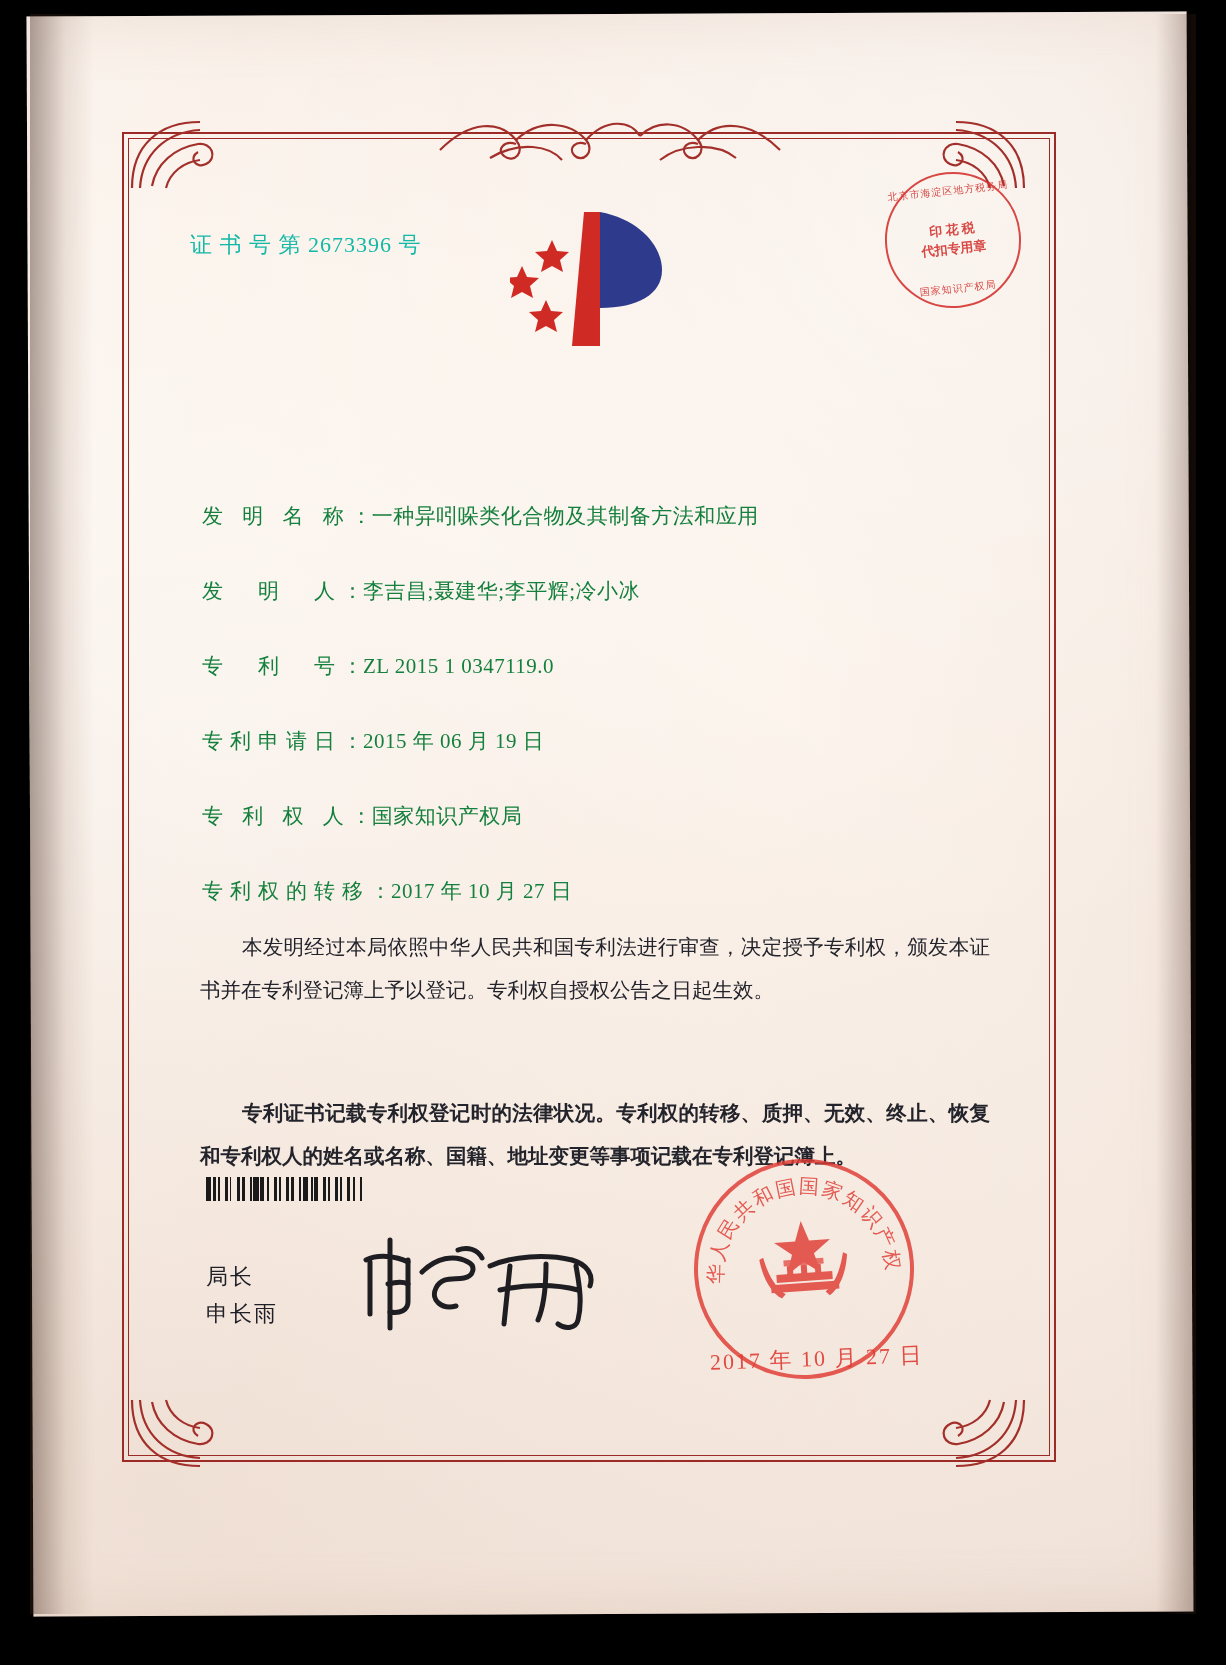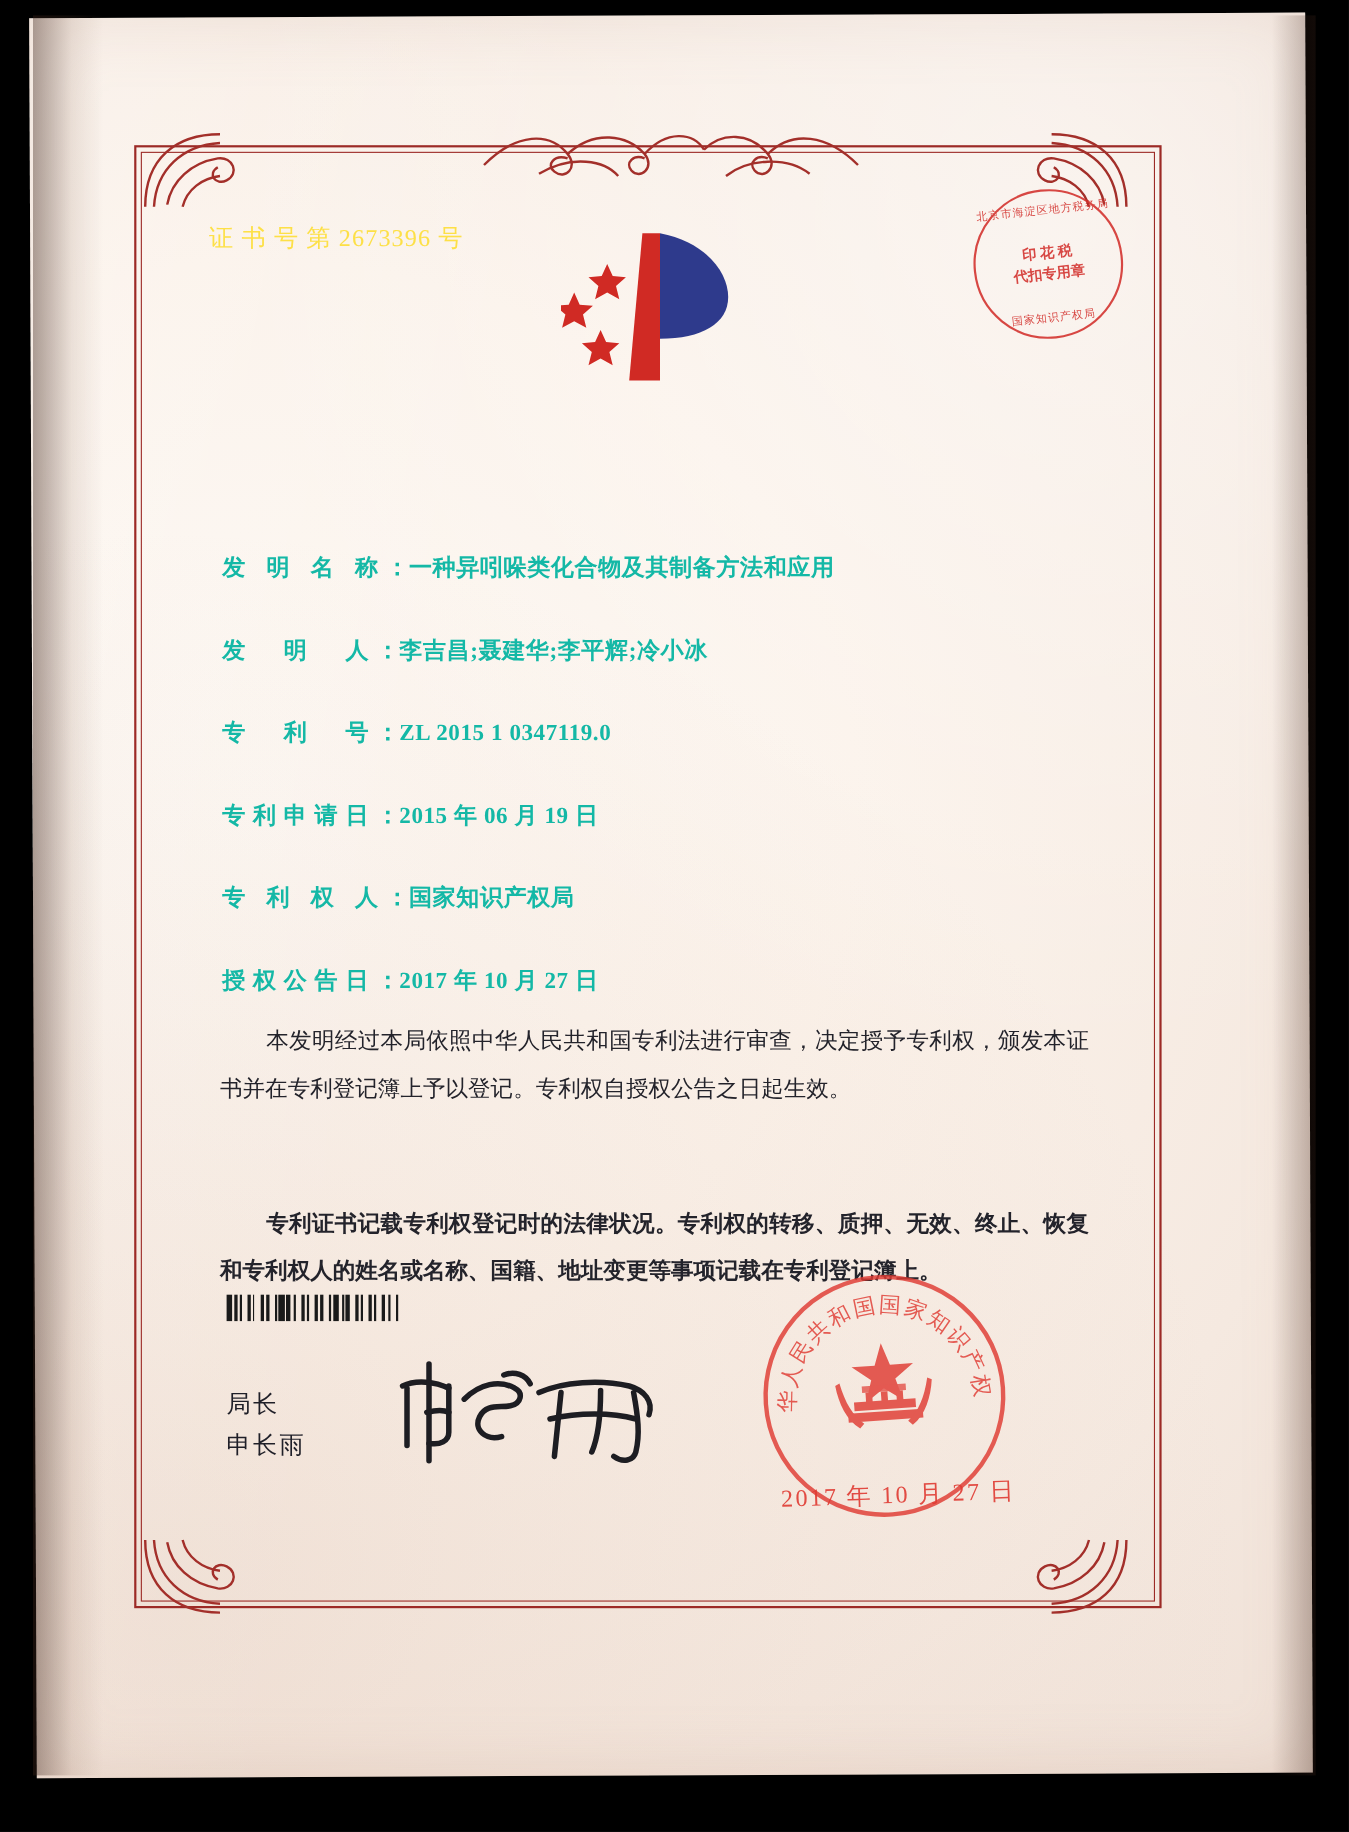--- a/index.html
+++ b/index.html
@@ -84,23 +84,23 @@
   .topflourish {
     position: absolute;
     left: 400px; top: 96px;
     width: 360px; height: 60px;
     color: #a32f2a;
   }
 
   
   #cert-no {
     position: absolute;
-    left: 160px; top: 188px;
+    left: 160px; top: 216px;
     font-size: 22px;
-    color: #fde047;
+    color: #14b8a6;
     letter-spacing: 1px;
     white-space: nowrap;
   }
   #logo {
     position: absolute;
     left: 480px; top: 190px;
     width: 170px; height: 150px;
   }
   #main-title {
     position: absolute;
@@ -136,23 +136,22 @@
     position: absolute; left: 0; top: 46px; width: 132px;
     text-align: center; font-size: 13px; line-height: 19px;
     font-weight: bold;
   }
 
   
   .field {
     position: absolute;
     left: 172px;
     font-size: 21px;
-    color: #14b8a6;
+    color: #15803d;
     white-space: nowrap;
-    font-weight: bold;
   }
   .field .lbl {
     letter-spacing: 7px;
   }
   .field .val {
     letter-spacing: 0.5px;
   }
 
   
   .para {
@@ -331,21 +330,21 @@
     <div class="field" style="top:638px;">
       <span class="lbl">专　利　号</span><span>：</span><span class="val">ZL 2015 1 0347119.0</span>
     </div>
     <div class="field" style="top:713px;">
       <span class="lbl">专利申请日</span><span>：</span><span class="val">2015 年 06 月 19 日</span>
     </div>
     <div class="field" style="top:788px;">
       <span class="lbl">专 利 权 人</span><span>：</span><span class="val">国家知识产权局</span>
     </div>
     <div class="field" style="top:863px;">
-      <span class="lbl">授权公告日</span><span>：</span><span class="val">2017 年 10 月 27 日</span>
+      <span class="lbl">专利权的转移</span><span>：</span><span class="val">2017 年 10 月 27 日</span>
     </div>
 
     <div class="para" style="top:912px;">本发明经过本局依照中华人民共和国专利法进行审查，决定授予专利权，颁发本证书并在专利登记簿上予以登记。专利权自授权公告之日起生效。</div>
     <div class="para" style="top:1078px;font-weight:bold;">专利证书记载专利权登记时的法律状况。专利权的转移、质押、无效、终止、恢复和专利权人的姓名或名称、国籍、地址变更等事项记载在专利登记簿上。</div>
 
     <div id="barcode"><i style="width:5.1px"></i><i style="width:1.7px;background:transparent"></i><i style="width:3.4px"></i><i style="width:1.7px;background:transparent"></i><i style="width:1.7px"></i><i style="width:5.1px;background:transparent"></i><i style="width:3.4px"></i><i style="width:1.7px;background:transparent"></i><i style="width:1.7px"></i><i style="width:5.1px;background:transparent"></i><i style="width:3.4px"></i><i style="width:1.7px;background:transparent"></i><i style="width:3.4px"></i><i style="width:5.1px;background:transparent"></i><i style="width:1.7px"></i><i style="width:1.7px;background:transparent"></i><i style="width:5.1px"></i><i style="width:1.7px;background:transparent"></i><i style="width:3.4px"></i><i style="width:3.4px;background:transparent"></i><i style="width:1.7px"></i><i style="width:5.1px;background:transparent"></i><i style="width:3.4px"></i><i style="width:1.7px;background:transparent"></i><i style="width:1.7px"></i><i style="width:5.1px;background:transparent"></i><i style="width:3.4px"></i><i style="width:1.7px;background:transparent"></i><i style="width:3.4px"></i><i style="width:5.1px;background:transparent"></i><i style="width:1.7px"></i><i style="width:1.7px;background:transparent"></i><i style="width:5.1px"></i><i style="width:3.4px;background:transparent"></i><i style="width:1.7px"></i><i style="width:1.7px;background:transparent"></i><i style="width:3.4px"></i><i style="width:5.1px;background:transparent"></i><i style="width:3.4px"></i><i style="width:1.7px;background:transparent"></i><i style="width:1.7px"></i><i style="width:5.1px;background:transparent"></i><i style="width:3.4px"></i><i style="width:1.7px;background:transparent"></i><i style="width:1.7px"></i><i style="width:5.1px;background:transparent"></i><i style="width:3.4px"></i><i style="width:3.4px;background:transparent"></i><i style="width:1.7px"></i><i style="width:5.1px;background:transparent"></i><i style="width:1.7px"></i><i style="width:1.7px;background:transparent"></i></div>
 
     <div id="sig-title">局长</div>
     <div id="sig-name">申长雨</div>
     <svg id="signature" viewBox="0 0 270 110">

